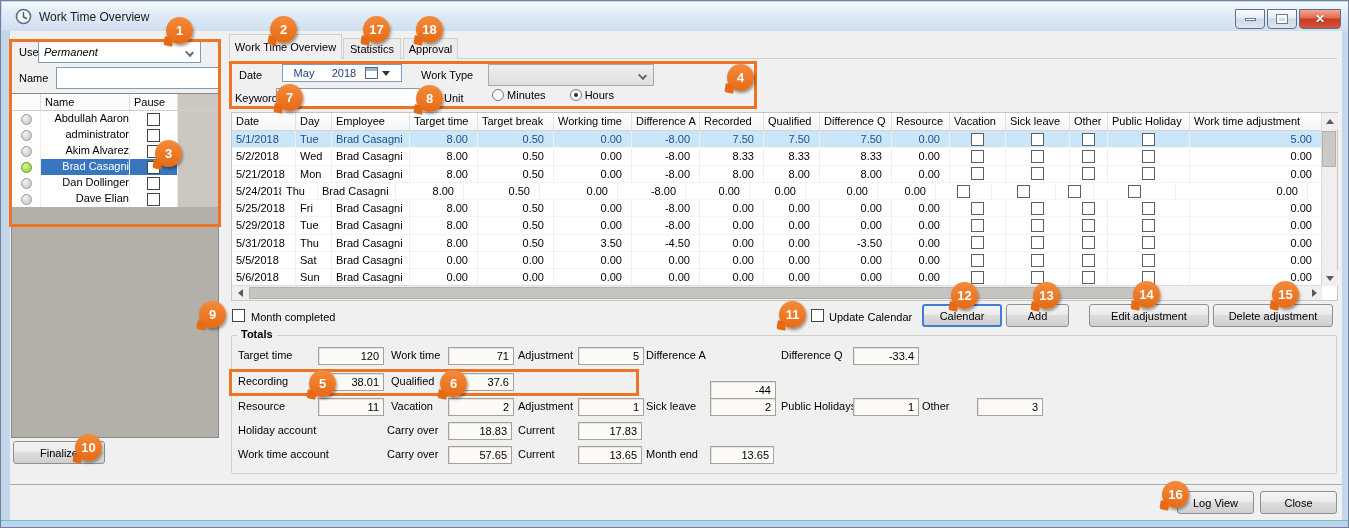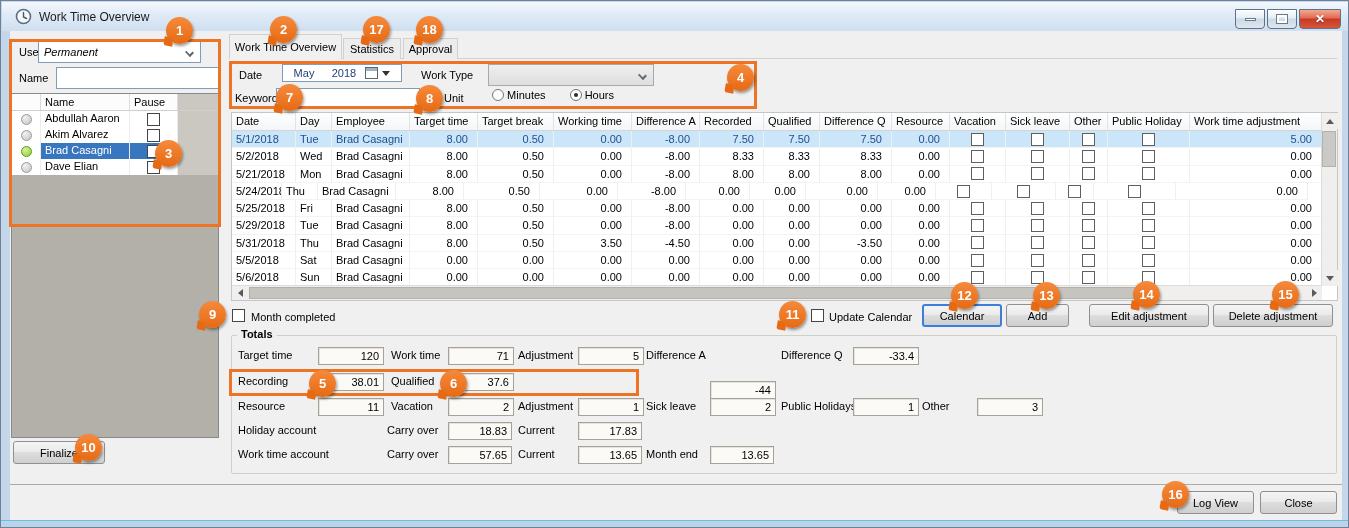--- a/index.html
+++ b/index.html
@@ -36,21 +36,21 @@
   .radio{display:inline-block;width:12px;height:12px;border-radius:50%;border:1px solid #6b7886;background:#fff;position:relative;vertical-align:-2px;}
   .radio.checked::after{content:"";position:absolute;left:3px;top:3px;width:4px;height:4px;border-radius:50%;background:#2c2c2c;}
 
   
   .emp-list{position:absolute;left:10px;top:92px;width:208px;height:345px;border:1px solid #898989;
     background:#b3b0a9;display:flex;flex-direction:column;overflow:hidden;}
   .lheader{display:flex;height:17px;background:#fcfcfc;border-bottom:1px solid #cfcfcf;flex:0 0 auto;}
   .lheader .hc{border-right:1px solid #dcdcdc;padding:2px 0 0 4px;}
   .lrow{display:flex;height:16px;background:#fff;flex:0 0 auto;}
   .lc-radio{width:29px;display:flex;align-items:center;justify-content:center;border-right:1px solid #ececec;background:#fff;}
-  .lc-name{width:89px;padding:1px 0 0 4px;border-right:1px solid #ececec;white-space:nowrap;overflow:hidden;}
+  .lc-name{width:89px;padding:1px 0 0 4px;border-right:1px solid #ececec;white-space:nowrap;overflow:hidden;text-align:right;}
   .lc-pause{width:48px;display:flex;align-items:center;justify-content:center;border-right:1px solid #ececec;}
   .lc-fill{flex:1;background:#cbc8c1;}
   .lrow.sel .lc-name,.lrow.sel .lc-pause{background:#3876c0;}
   .lrow.sel .lc-name{color:#fff;}
   .lradio{width:11px;height:11px;border-radius:50%;border:1px solid #9a9a9a;background:radial-gradient(circle at 35% 30%,#f2f2f2,#c2c2c2);}
   .lradio.on{border-color:#5f9c20;background:radial-gradient(circle at 35% 30%,#d5f39a,#8ccc35);}
   .lcb{width:13px;height:13px;background:#fff;border:1px solid #454545;}
   .lfiller{flex:1;background:#b3b0a9;}
 
   
@@ -156,31 +156,51 @@
           <div class="lc-name">Abdullah Aaron</div>
           <div class="lc-pause">
             <div class="lcb"></div>
           </div>
           <div class="lc-fill"></div>
         </div>
         <div class="lrow">
           <div class="lc-radio">
             <span class="lradio"></span>
           </div>
+          <div class="lc-name">administrator</div>
+          <div class="lc-pause">
+            <div class="lcb"></div>
+          </div>
+          <div class="lc-fill"></div>
+        </div>
+        <div class="lrow">
+          <div class="lc-radio">
+            <span class="lradio"></span>
+          </div>
           <div class="lc-name">Akim Alvarez</div>
           <div class="lc-pause">
             <div class="lcb"></div>
           </div>
           <div class="lc-fill"></div>
         </div>
         <div class="lrow sel">
           <div class="lc-radio">
             <span class="lradio on"></span>
           </div>
           <div class="lc-name">Brad Casagni</div>
+          <div class="lc-pause">
+            <div class="lcb"></div>
+          </div>
+          <div class="lc-fill"></div>
+        </div>
+        <div class="lrow">
+          <div class="lc-radio">
+            <span class="lradio"></span>
+          </div>
+          <div class="lc-name">Dan Dollinger</div>
           <div class="lc-pause">
             <div class="lcb"></div>
           </div>
           <div class="lc-fill"></div>
         </div>
         <div class="lrow">
           <div class="lc-radio">
             <span class="lradio"></span>
           </div>
           <div class="lc-name">Dave Elian</div>

